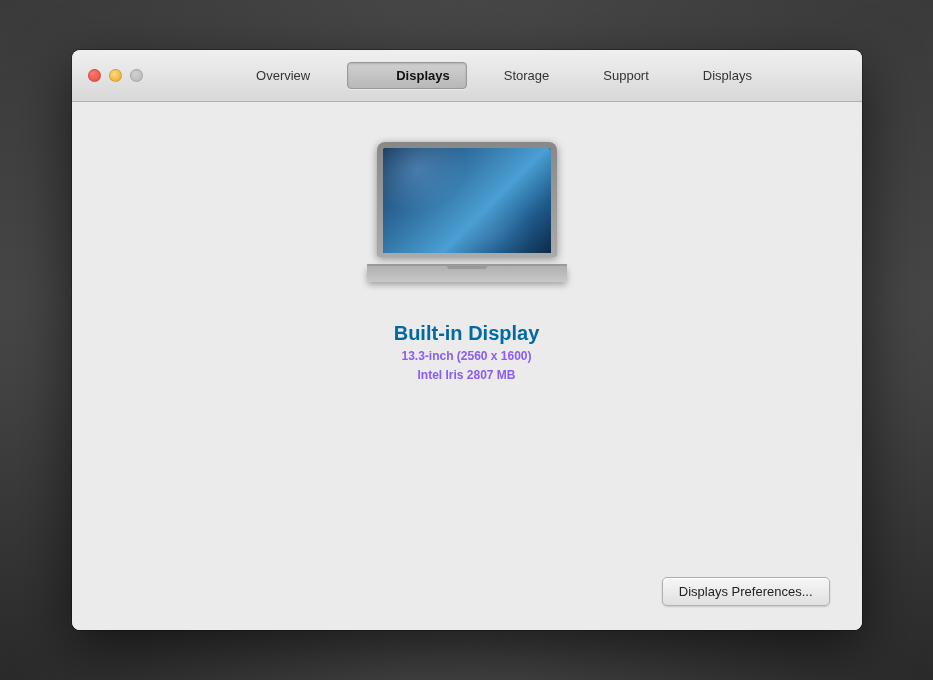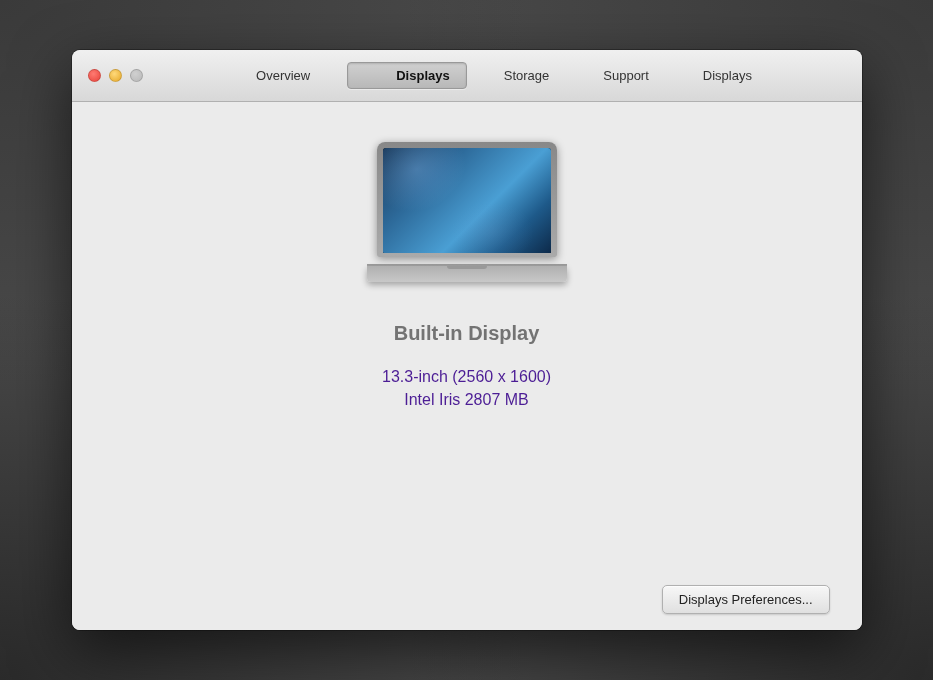--- a/index.html
+++ b/index.html
@@ -215,34 +215,35 @@
 
     
     .display-info {
       text-align: center;
       margin-top: 10px;
     }
 
     .display-name {
       font-size: 20px;
       font-weight: 700;
-      color: #737373;
-      margin-bottom: 23px;
+      color: #0369a1;
+      margin-bottom: 4px;
     }
 
     .display-detail {
-      font-size: 16px;
-      color: #4c1d95;
+      font-size: 12px;
+      color: #8b5cf6;
       margin-bottom: 5px;
+      font-weight: bold;
     }
 
     
     .bottom-bar {
       position: absolute;
-      bottom: 16px;
+      bottom: 24px;
       right: 32px;
       border-radius: 10px;
     }
 
     .pref-button {
       padding: 6px 16px;
       font-size: 13px;
       background: linear-gradient(to bottom, #f7f7f7, #e0e0e0);
       border: 1px solid #b0b0b0;
       border-radius: 5px;

